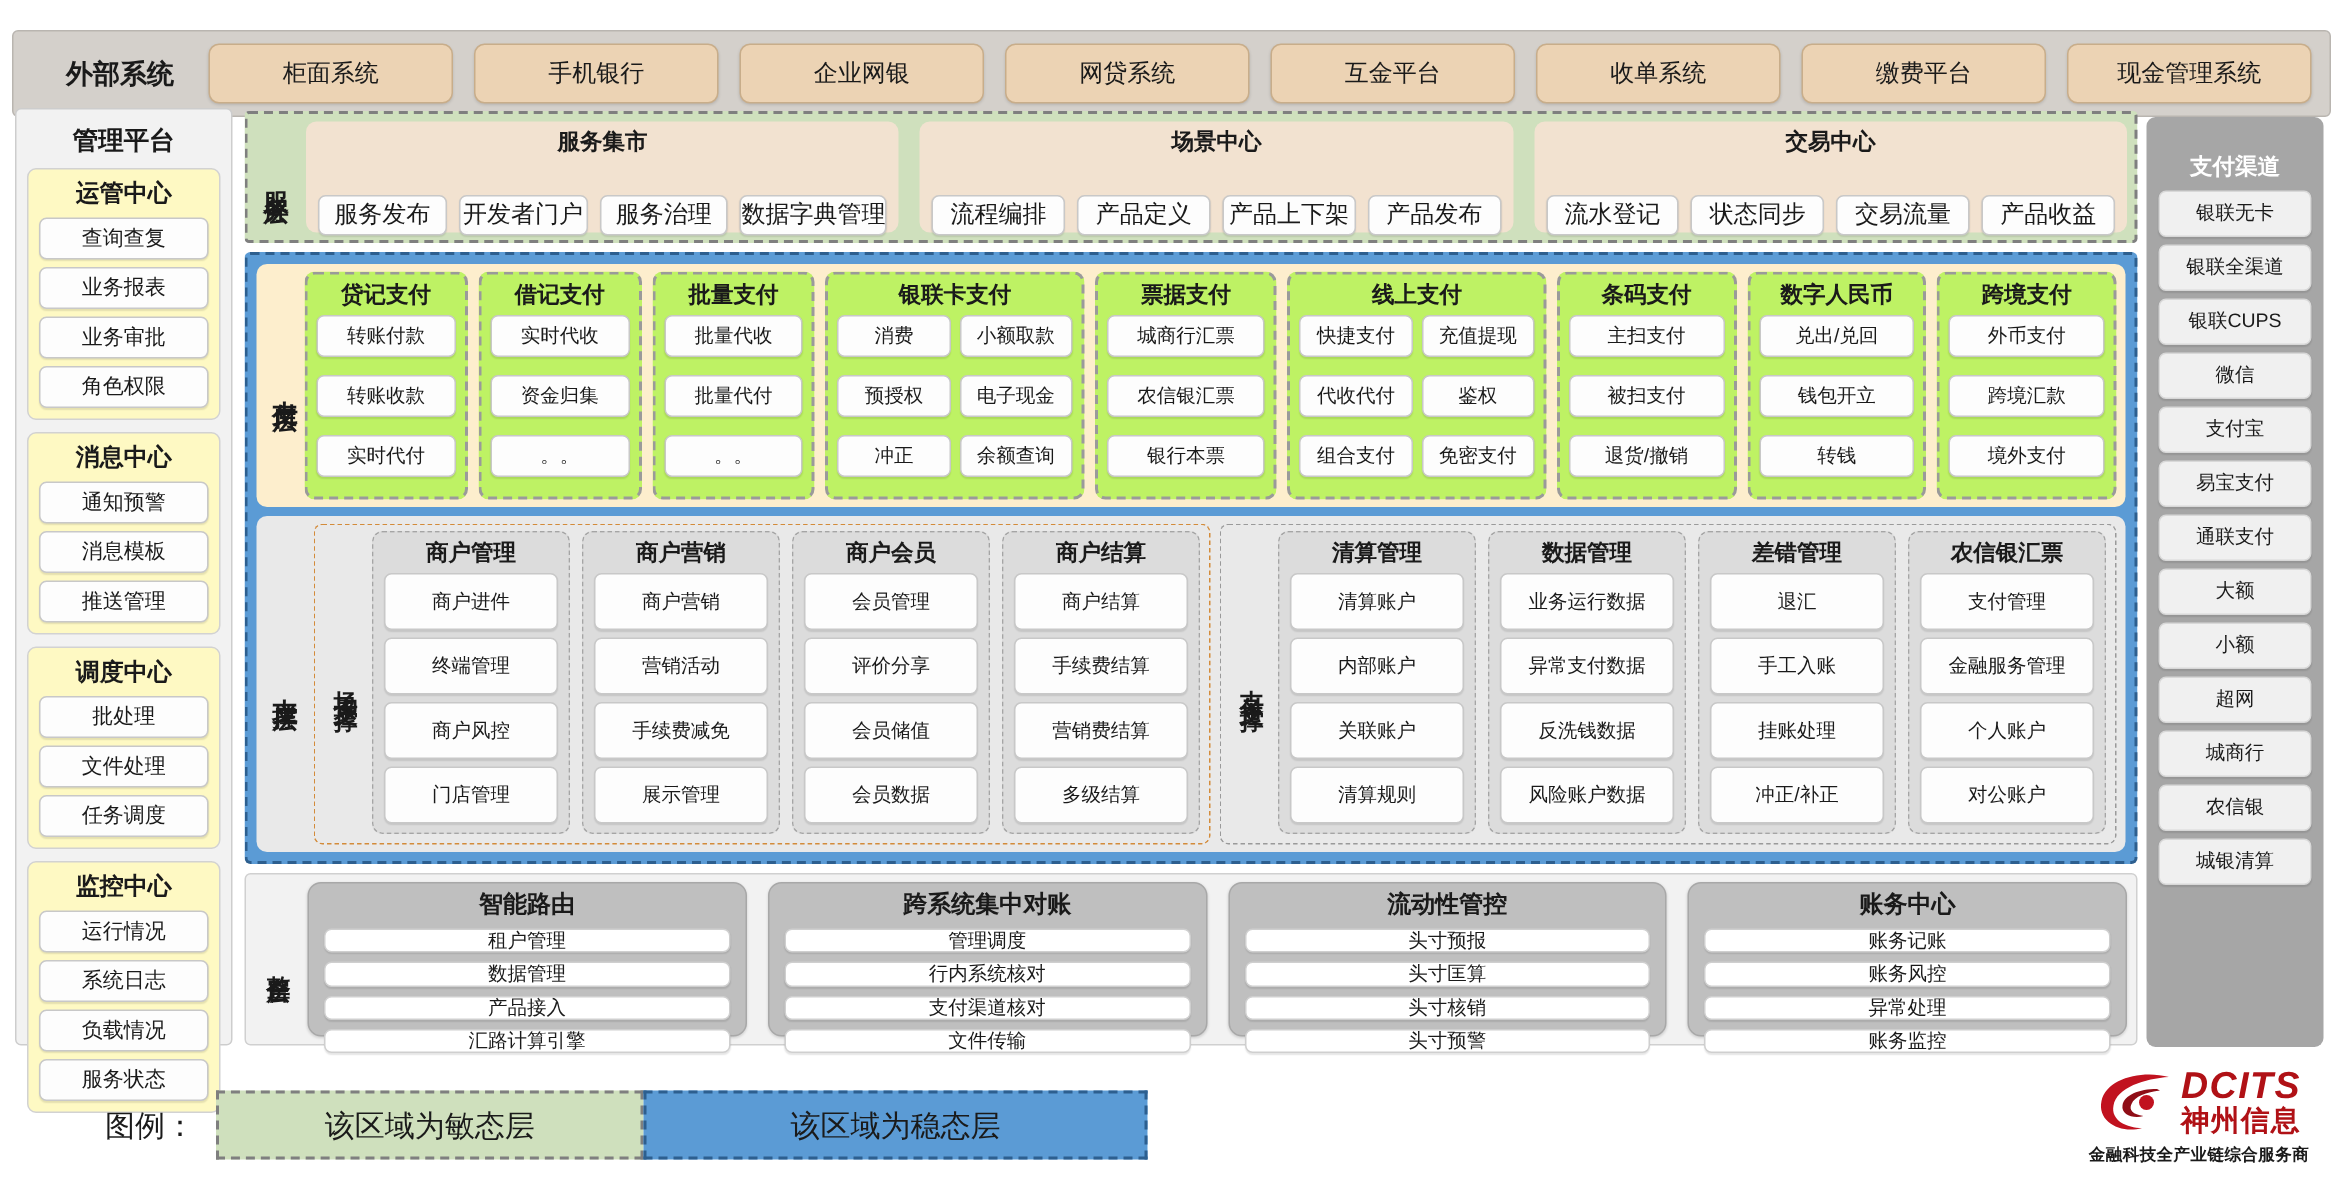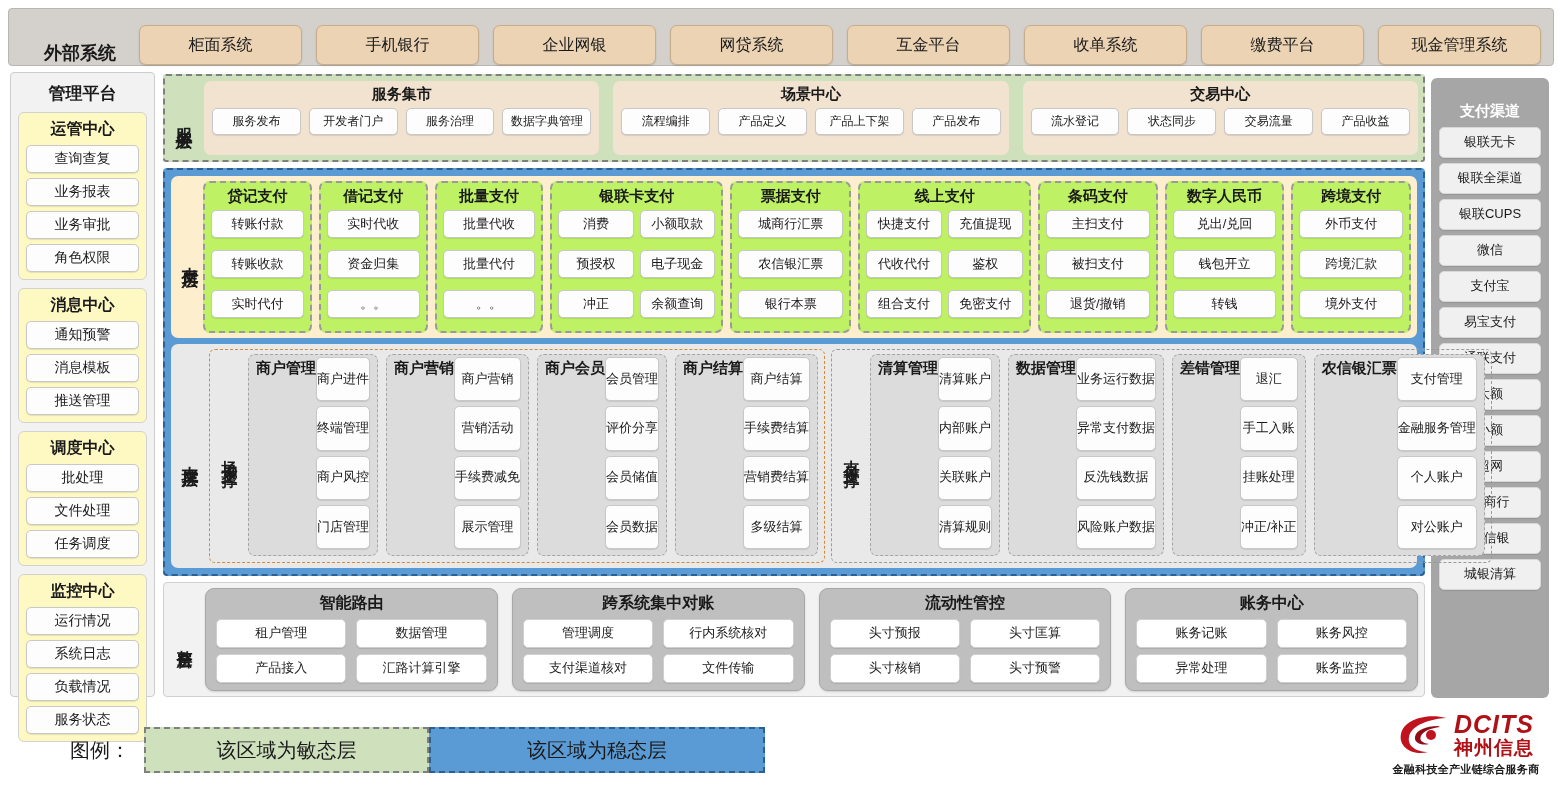--- a/index.html
+++ b/index.html
@@ -15,23 +15,23 @@
   
   .tile{
     background:#fdfdfd;border:1px solid #c8c8c8;border-radius:5px;
     display:flex;align-items:center;justify-content:center;
     font-size:13px;line-height:1.1;text-align:center;white-space:nowrap;
     box-shadow:0 1px 1px rgba(0,0,0,.10);
   }
 
   
   .ext-bar{
-    position:absolute;left:8px;top:8px;width:1546px;height:58px;
+    position:absolute;left:8px;top:20px;width:1546px;height:58px;
     background:#d4d0cb;border:1px solid #b9b5b0;border-radius:4px;
-    display:flex;align-items:flex-end;gap:0;padding:0 12px;box-sizing:border-box;
+    display:flex;align-items:center;gap:0;padding:0 12px;box-sizing:border-box;
   }
   .ext-title{font-size:18px;font-weight:bold;width:118px;flex:0 0 118px;text-align:center;}
   .ext-items{flex:1;display:flex;align-items:center;justify-content:space-between;gap:14px;}
   .ext-chip{
     flex:1;height:38px;background:#ecd3b4;border:1px solid #c8ad8a;border-radius:7px;
     display:flex;align-items:center;justify-content:center;font-size:16px;white-space:nowrap;
     box-shadow:0 1px 2px rgba(0,0,0,.13);
   }
 
   
@@ -68,21 +68,21 @@
     flex:0 0 28px;display:flex;align-items:center;justify-content:center;
     font-size:17px;font-weight:bold;writing-mode:vertical-rl;letter-spacing:3px;
   }
   .svc-box{
     flex:1;background:#f2e2d0;border-radius:7px;box-sizing:border-box;
     padding:3px 8px 6px;display:flex;flex-direction:column;
   }
   .svc-box + .svc-box{margin-left:8px;}
   .svc-box-title{font-size:15px;font-weight:bold;text-align:center;margin:1px 0 4px;}
   .svc-chips{display:flex;gap:8px;justify-content:center;}
-  .svc-chip{flex:1;height:25px;font-size:12px;}
+  .svc-chip{flex:1;height:25px;font-size:16px;margin-top:22px;}
 
   
   .stable{
     position:absolute;left:163px;top:168px;width:1262px;height:408px;
     background:#5b9bd5;border:2px dashed #2d5f8f;border-radius:4px;
     box-sizing:border-box;padding:6px;display:flex;flex-direction:column;gap:6px;
   }
 
   
   .pay-layer{
@@ -110,21 +110,21 @@
   }
   .sup-half.scene{border:1.5px dashed #d38b3a;}
   .sup-half.paysup{border:1.5px dashed #9a9a9a;}
   .sup-vlabel{
     flex:0 0 26px;display:flex;align-items:center;justify-content:center;
     font-size:16px;font-weight:bold;writing-mode:vertical-rl;letter-spacing:4px;
   }
   .sup-groups{flex:1;display:flex;gap:8px;}
   .sup-group{
     flex:1;background:#dcdcdc;border:1.5px dashed #a5a5a5;border-radius:7px;
-    box-sizing:border-box;padding:2px 7px 6px;display:flex;flex-direction:row;
+    box-sizing:border-box;padding:2px 7px 6px;display:flex;flex-direction:column;
   }
   .sup-group-title{font-size:15px;font-weight:bold;text-align:center;margin:2px 0 4px;white-space:nowrap;}
   .sup-items{flex:1;display:flex;flex-direction:column;gap:5px;}
   .sup-chip{flex:1;font-size:13px;}
 
   
   .int-layer{
     position:absolute;left:163px;top:582px;width:1262px;height:115px;
     background:#f2f2f2;border:1px solid #d0d0d0;border-radius:4px;
     box-sizing:border-box;padding:5px 6px;display:flex;align-items:stretch;gap:7px;
@@ -133,21 +133,21 @@
     flex:0 0 28px;display:flex;align-items:center;justify-content:center;
     font-size:16px;font-weight:bold;writing-mode:vertical-rl;letter-spacing:2px;
   }
   .int-groups{flex:1;display:flex;gap:14px;}
   .int-group{
     flex:1;background:#bfbfbf;border:1px solid #a8a8a8;border-radius:9px;
     box-sizing:border-box;padding:2px 10px 7px;display:flex;flex-direction:column;
     box-shadow:0 1px 2px rgba(0,0,0,.15);
   }
   .int-group-title{font-size:16px;font-weight:bold;text-align:center;margin:2px 0 5px;}
-  .int-grid{flex:1;display:grid;grid-template-columns:1fr 1fr;gap:6px 10px;}
+  .int-grid{flex:1;display:grid;grid-template-columns:1fr;gap:6px 10px;}
   .int-chip{font-size:13px;background:#ffffff;border:1px solid #cfcfcf;}
 
   
   .legend{position:absolute;left:70px;top:727px;display:flex;align-items:center;gap:0;}
   .legend-label{font-size:20px;margin-right:14px;}
   .legend-agile{
     width:285px;height:46px;background:#cfe0bd;border:2px dashed #7f7f7f;
     display:flex;align-items:center;justify-content:center;font-size:20px;box-sizing:border-box;
   }
   .legend-stable{

